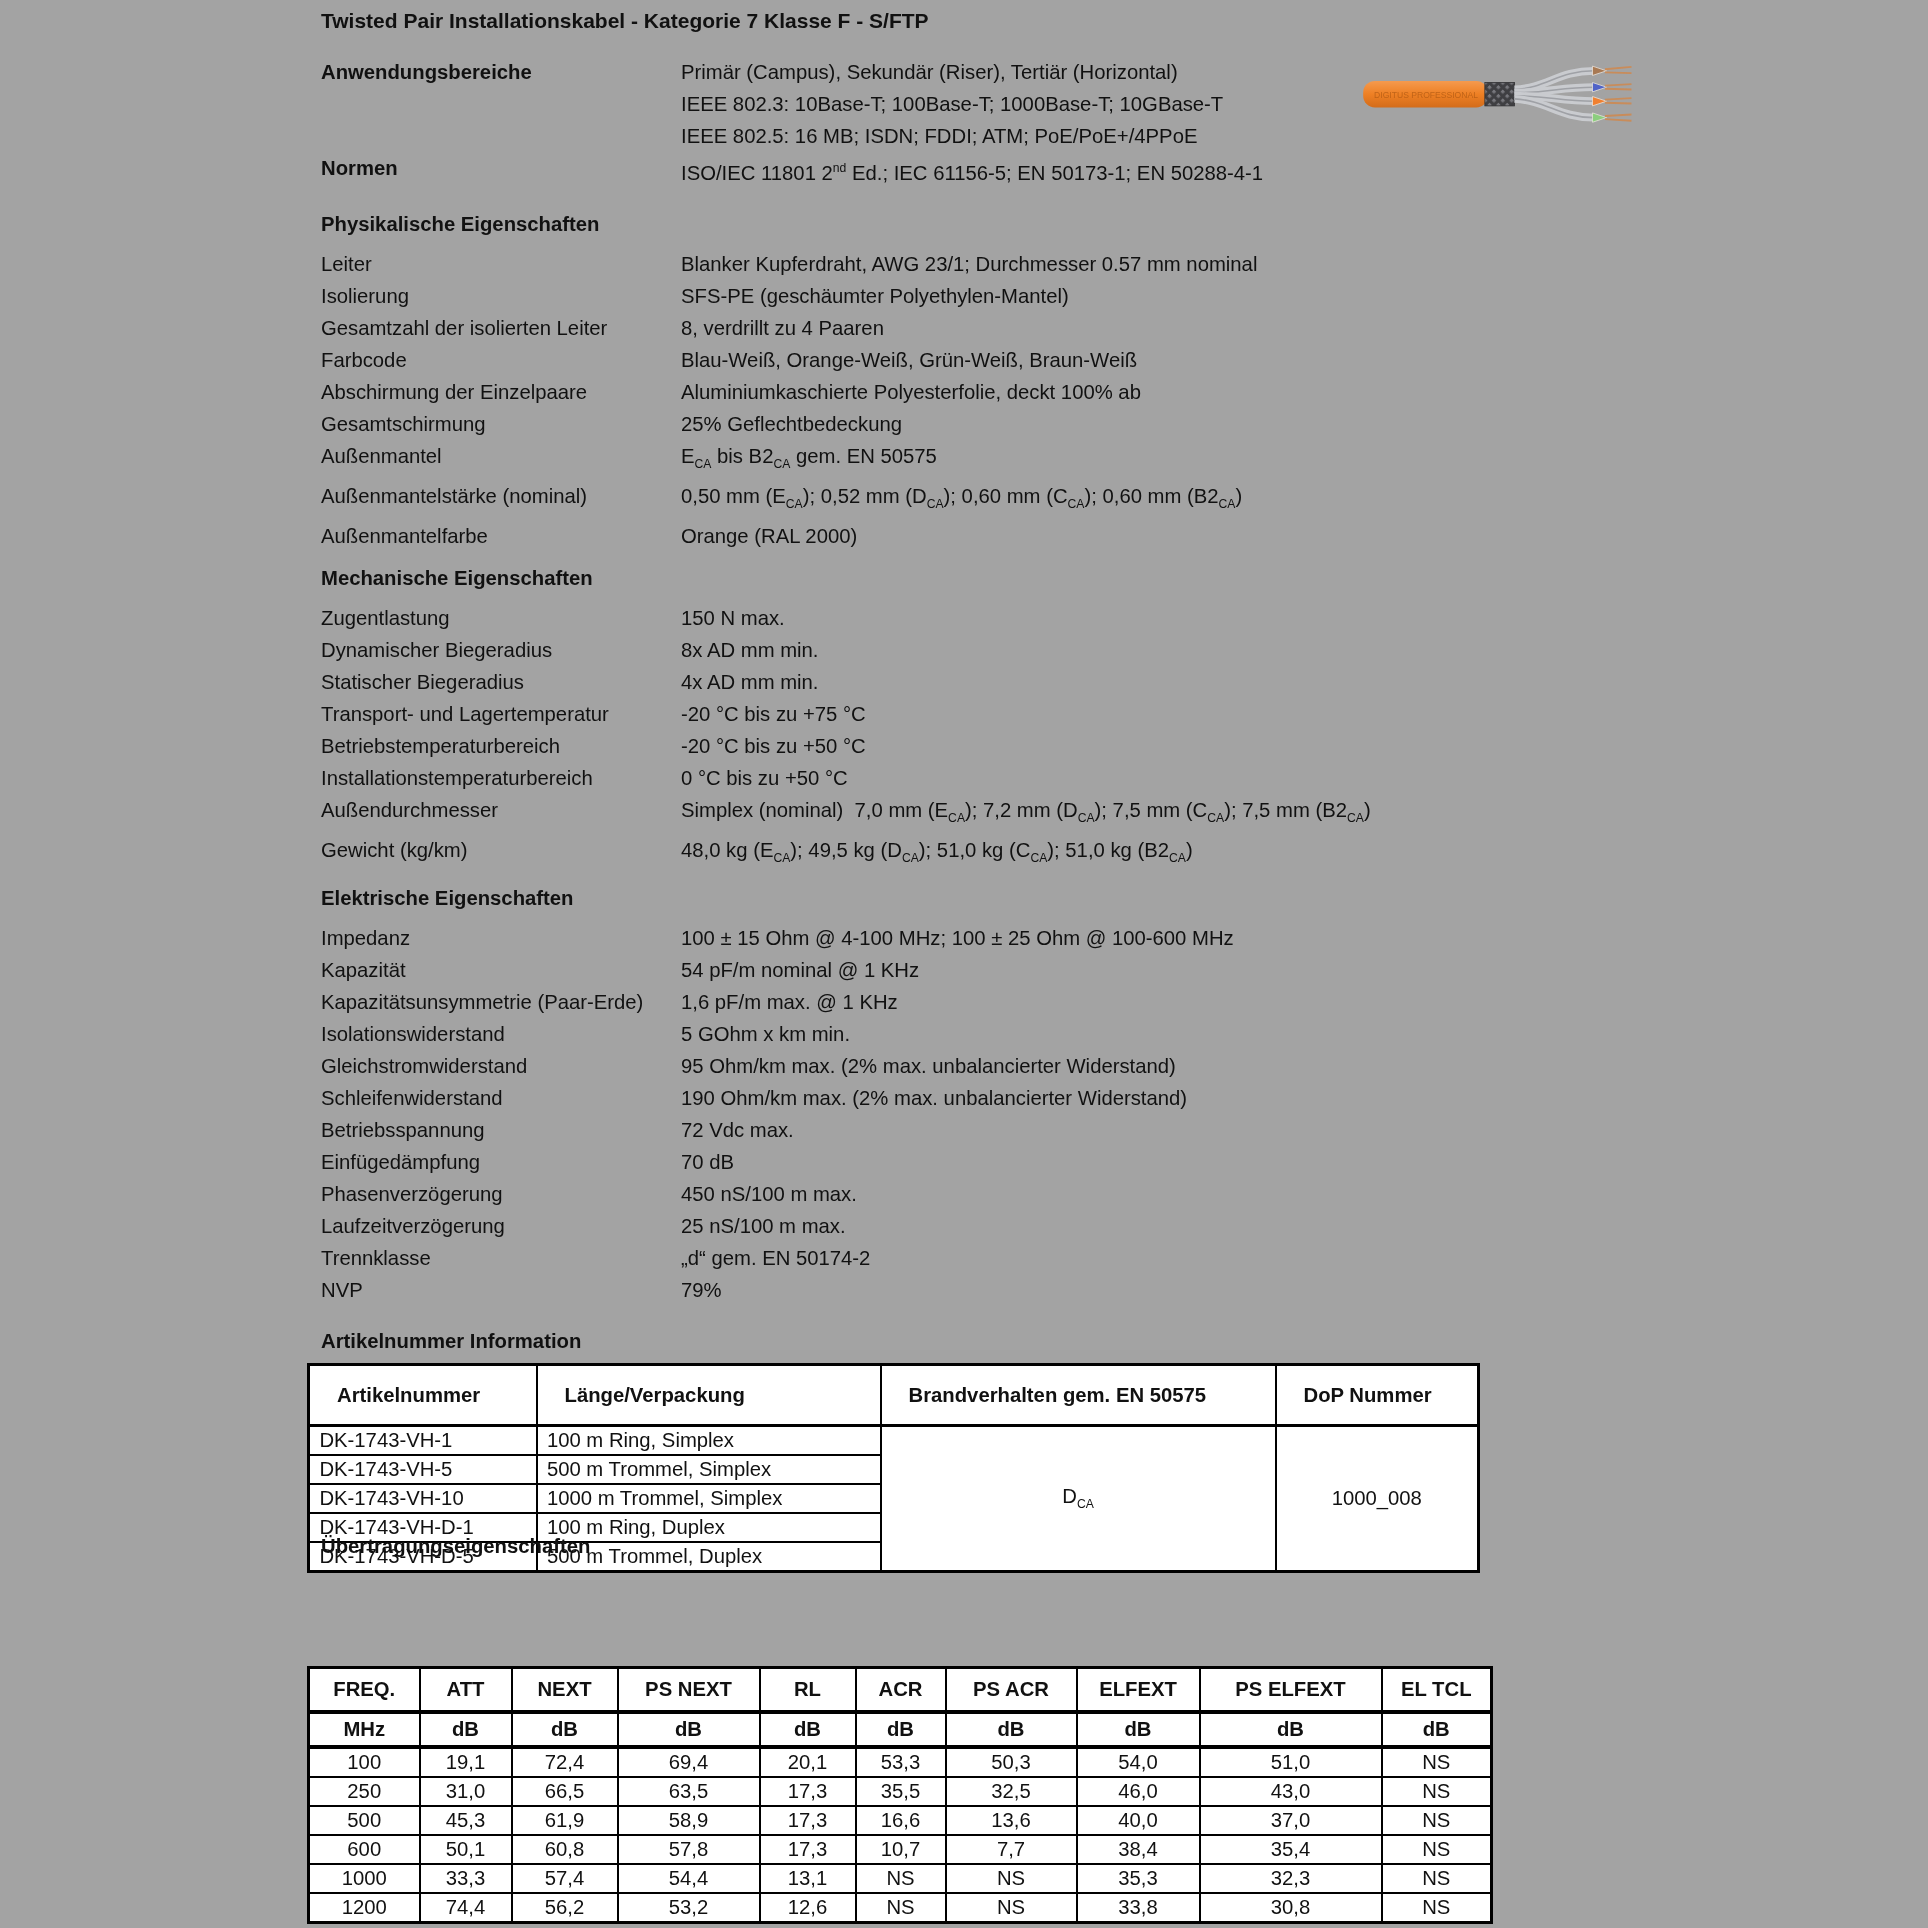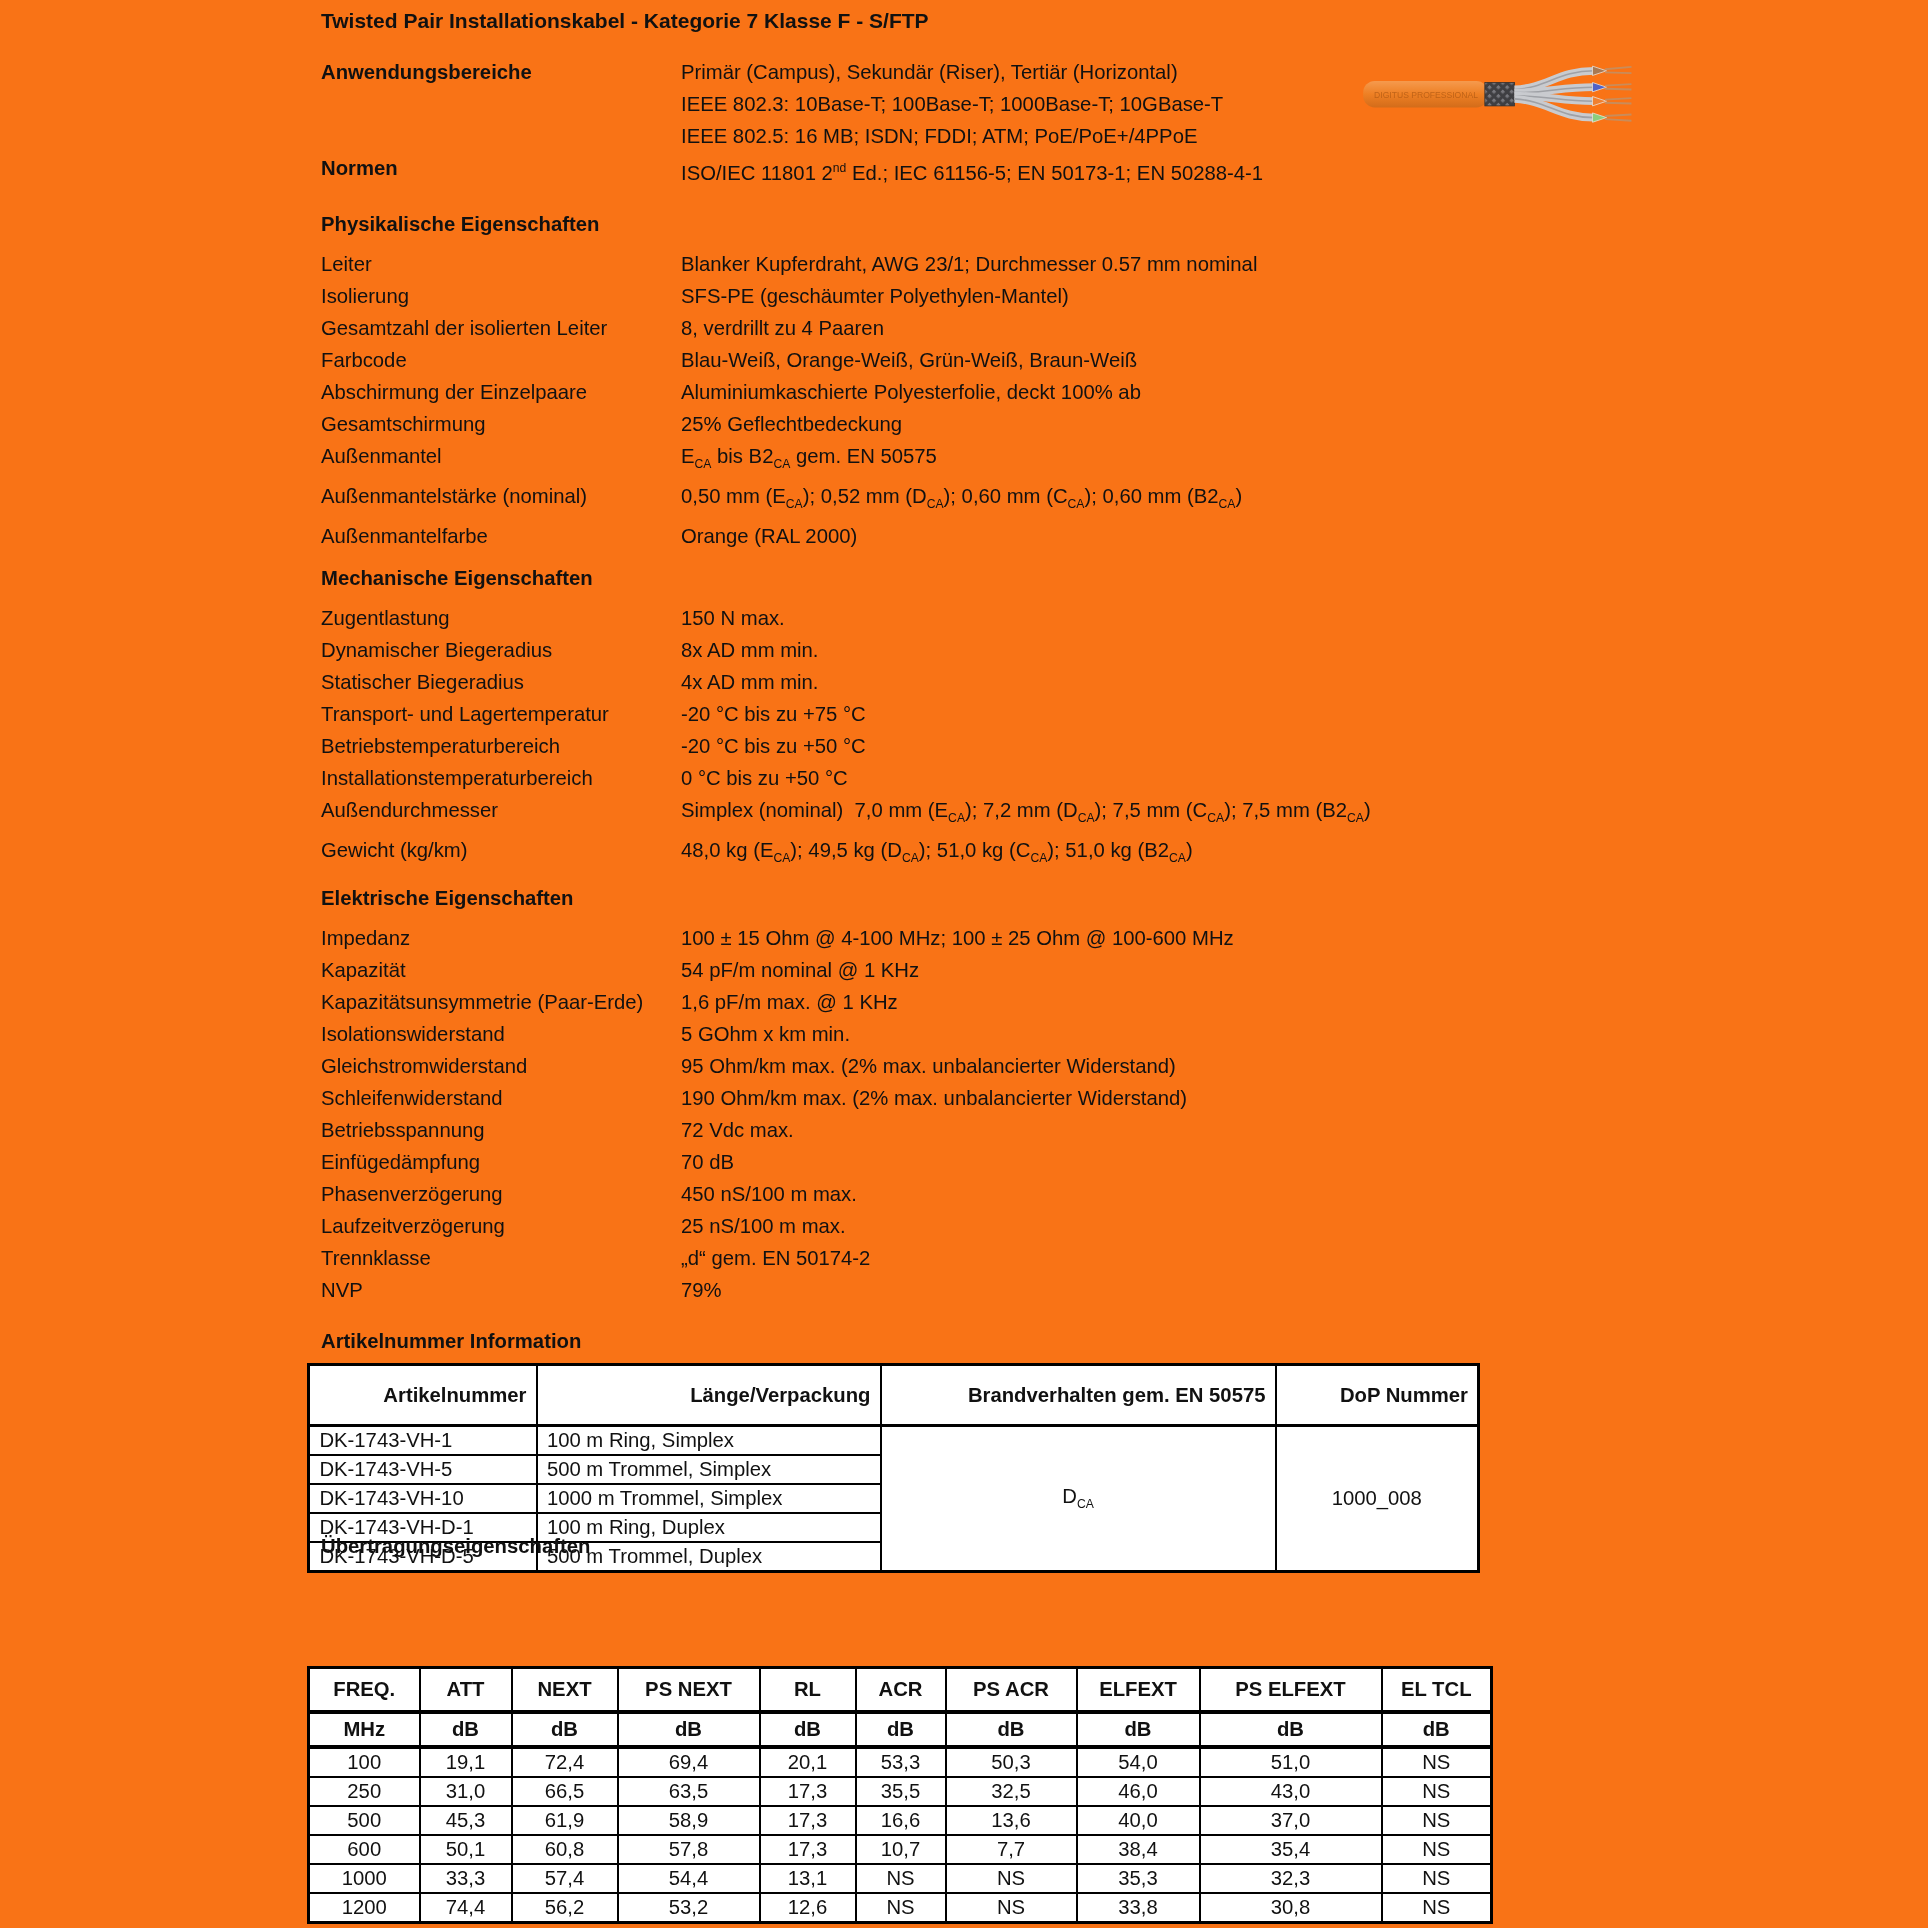--- a/index.html
+++ b/index.html
@@ -1,30 +1,30 @@
 <!DOCTYPE html>
 <html style="font-size:12.5px"><head>
 <meta charset="utf-8">
 <style>
   html,body{margin:0;padding:0;background:#fff;}
   body{width:1928px;height:1928px;overflow:hidden;font-family:"Liberation Sans",sans-serif;color:#111;font-size:20.3px;}
-  .doc{position:relative;width:1928px;height:1928px;background:#f97316;}
+  .doc{position:relative;width:1928px;height:1928px;background:#a3a3a3;}
   .abs{position:absolute;}
   #title{left:321px;top:9.4px;font-weight:700;font-size:21px;}
   .row{display:flex;line-height:32px;}
   .row .lbl{flex:0 0 360px;width:360px;}
   .row .val{flex:1 1 auto;white-space:pre-wrap;}
   .sec-h{line-height:32px;font-weight:700;margin-bottom:7.8px;}
   sub{font-size:60%;text-align:center;}
   sup{font-size:60%;}
   table{border-collapse:collapse;table-layout:fixed;background:#fff;}
   table.t{border:3.9px solid #000;}
   .t th,.t td{border:2.3px solid #000;font-size:20.3px;overflow:hidden;}
   
-  #table1 th{height:58px;text-align:right;padding:0 9px;font-weight:700;vertical-align:middle;}
+  #table1 th{height:58px;text-align:left;padding:0 27px;font-weight:700;vertical-align:middle;}
   #table1 tr.h th{border-bottom:3.9px solid #000;}
   #table1 td{height:27px;padding:0 9.4px;text-align:left;vertical-align:middle;margin-top:7px;}
   #table1 td.merged{text-align:center;}
   
   #table2 th,#table2 td{text-align:center;vertical-align:middle;padding:0 3.1px;}
   #table2 tr.h1 th{height:41px;border-bottom:4.7px solid #000;font-weight:700;}
   #table2 tr.h2 th{height:31px;border-bottom:4.7px solid #000;font-weight:700;}
   #table2 td{height:27px;}
   #cable{left:1361px;top:63px;width:282px;height:78px;}
 </style>

